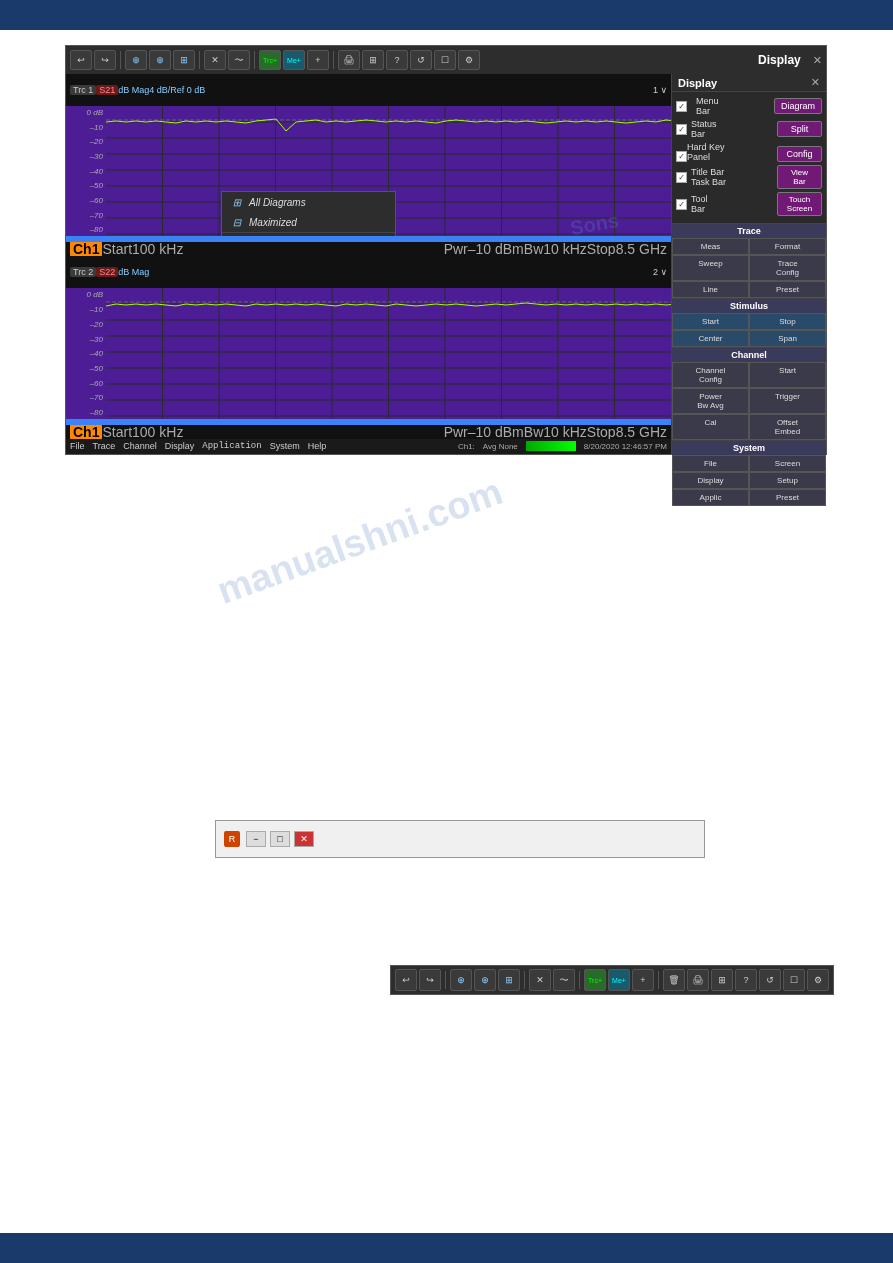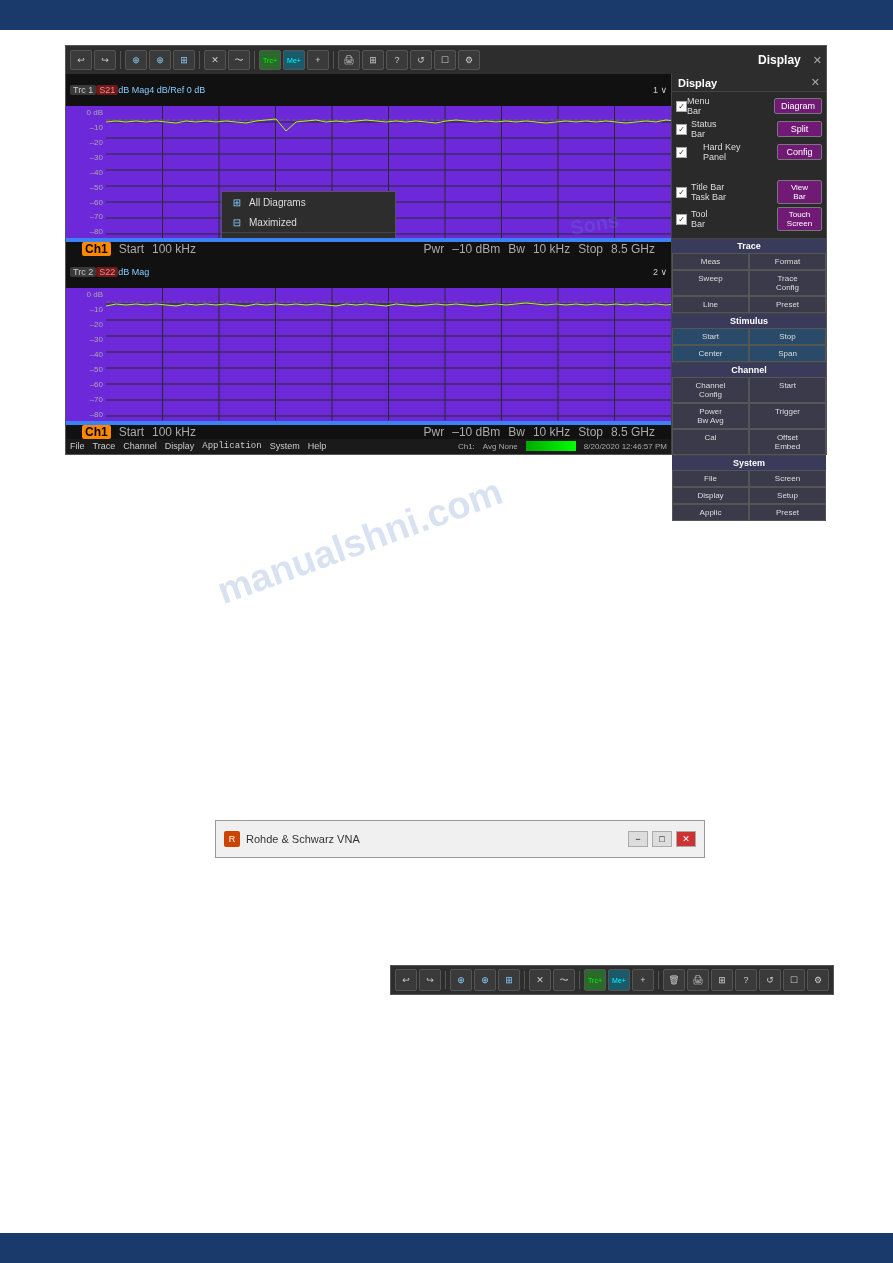--- a/index.html
+++ b/index.html
@@ -86,46 +86,46 @@
     }
     .ch-num {
       margin-left: auto;
       color: #ccc;
     }
 
     
     .chart-area {
       position: relative;
       height: 155px;
-      background: #6d28d9;
-      border-bottom: 4px solid #3b82f6;
+      background: #4c1d95;
+      border-bottom: 6px solid #3b82f6;
       overflow: hidden;
+      font-style: italic;
     }
     .y-labels {
       position: absolute;
       left: 0; top: 0; bottom: 0;
       width: 40px;
       display: flex;
       flex-direction: column;
       justify-content: space-between;
       padding: 2px 0;
       color: #aaa;
       font-size: 8px;
       text-align: right;
       padding-right: 3px;
     }
     .chart-status-bar {
       height: 14px;
       background: #111;
       display: flex;
       align-items: center;
-      padding: 0 16px;
-      font-size: 12px;
+      padding: 0 4px;
+      font-size: 14px;
       color: #aaa;
-      gap: 8px;
     }
     .ch-indicator {
       background: #ff8800;
       color: #000;
       padding: 0 3px;
       border-radius: 2px;
       font-weight: bold;
     }
 
     
@@ -512,33 +512,33 @@
 
     <div style="width:155px; background:#2a2a2a; border-left:1px solid #444; display:flex; flex-direction:column;">
 
       <div style="display:flex; justify-content:space-between; align-items:center; padding:2px 6px; background:#2d2d2d; border-bottom:1px solid #444;">
         <span style="color:#fff; font-size:11px; font-weight:bold;">Display</span>
         <span style="color:#aaa; cursor:pointer;">✕</span>
       </div>
 
       <div style="padding:4px;">
 
-        <div style="display:flex; align-items:center; gap:0; margin-bottom:3px;">
+        <div style="display:flex; align-items:center; gap:9px; margin-bottom:3px;">
           <div class="display-checkbox checked"></div>
           <span style="color:#ddd; font-size:9px; flex:1;">Menu<br>Bar</span>
           <div class="display-btn">Diagram</div>
         </div>
 
         <div style="display:flex; align-items:center; gap:4px; margin-bottom:3px;">
           <div class="display-checkbox checked"></div>
           <span style="color:#ddd; font-size:9px; flex:1;">Status<br>Bar</span>
           <div class="display-btn">Split</div>
         </div>
 
-        <div style="display:flex; align-items:center; gap:16px; margin-bottom:18px;">
+        <div style="display:flex; align-items:flex-end; gap:0; margin-bottom:3px;">
           <div class="display-checkbox checked"></div>
           <span style="color:#ddd; font-size:9px; flex:1;">Hard Key<br>Panel</span>
           <div class="display-btn">Config</div>
         </div>
 
         <div style="display:flex; align-items:center; gap:4px; margin-bottom:3px;">
           <div class="display-checkbox checked"></div>
           <span style="color:#ddd; font-size:9px; flex:1;">Title Bar<br>Task Bar</span>
           <div class="display-btn" style="font-size:8px;">View<br>Bar</div>
         </div>
@@ -613,21 +613,20 @@
   </div>
 </div>
 
 <div class="watermark">manualshni.com</div>
 
 <div style="position:absolute; top:213px; left:570px; font-size:20px; font-weight:bold; color:rgba(100,140,200,0.25); transform:rotate(-10deg); pointer-events:none;">Sons</div>
 
 <div class="popup-window" style="top:820px; left:215px;">
   <div class="popup-titlebar">
     <div class="popup-icon">R</div>
-    <span class="popup-title">Rohde &amp; Schwarz VNA</span>
     <div class="popup-controls">
       <div class="popup-ctrl-btn">−</div>
       <div class="popup-ctrl-btn">□</div>
       <div class="popup-ctrl-btn close">✕</div>
     </div>
   </div>
 </div>
 
 <div class="mini-toolbar" style="top:965px; left:390px;">
   <div class="mini-btn">↩</div>

